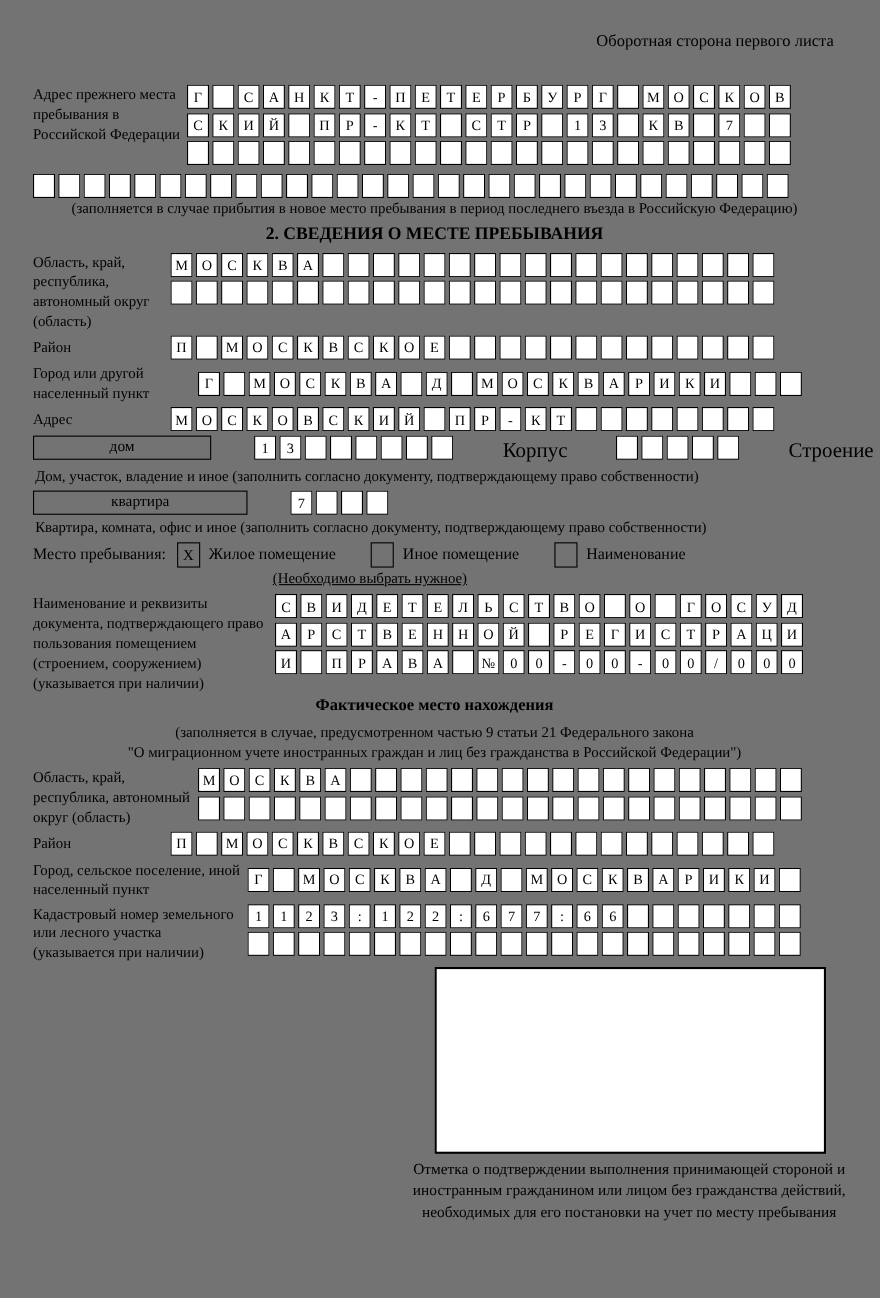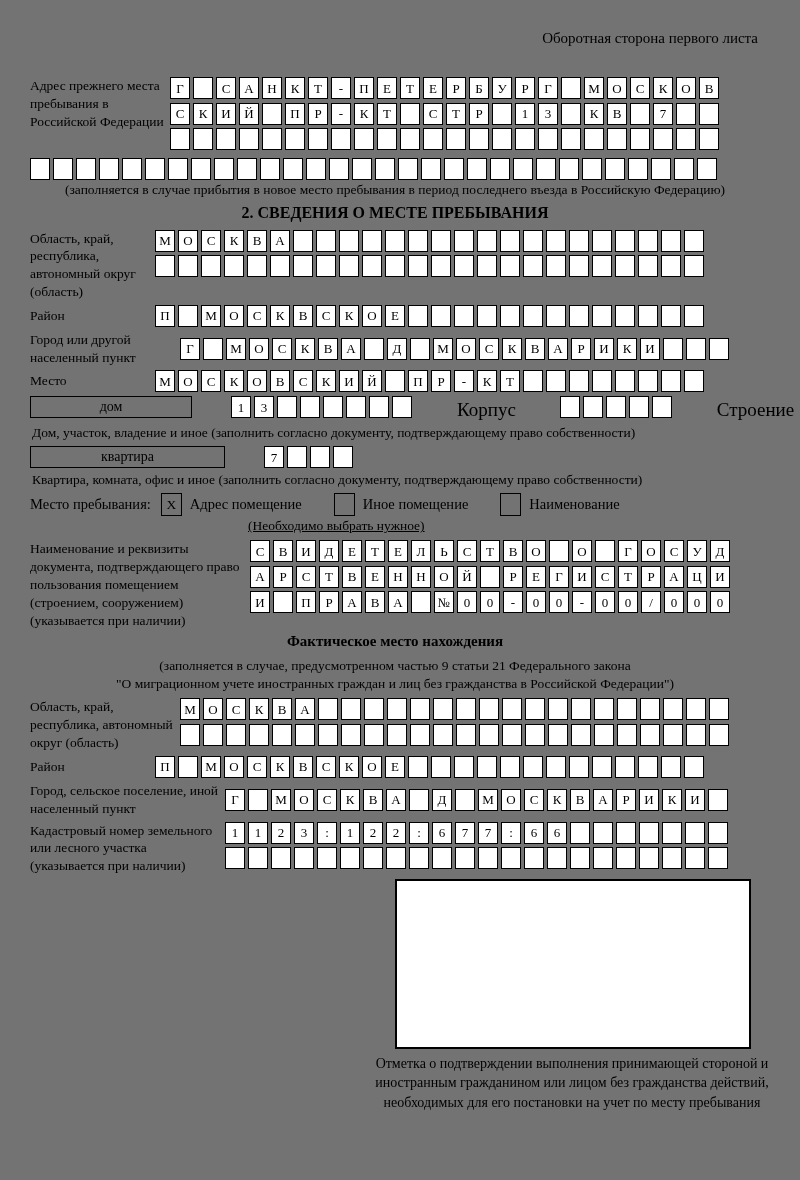--- a/index.html
+++ b/index.html
@@ -288,21 +288,21 @@
         <span class="cbox">И</span>
         <span class="cbox">К</span>
         <span class="cbox">И</span>
         <span class="cbox"></span>
         <span class="cbox"></span>
         <span class="cbox"></span>
       </div>
   </div>
 
   <div class="fline vcenter">
-    <div class="lbl w125">Место</div>
+    <div class="lbl w125">Адрес</div>
     <div class="boxrow">
         <span class="cbox">М</span>
         <span class="cbox">О</span>
         <span class="cbox">С</span>
         <span class="cbox">К</span>
         <span class="cbox">О</span>
         <span class="cbox">В</span>
         <span class="cbox">С</span>
         <span class="cbox">К</span>
         <span class="cbox">И</span>
@@ -361,21 +361,21 @@
         <span class="cbox"></span>
         <span class="cbox"></span>
         <span class="cbox"></span>
       </div>
   </div>
   <div class="cap">Квартира, комната, офис и иное (заполнить согласно документу, подтверждающему право собственности)</div>
 
   <div class="placeline">
     <span>Место пребывания:</span>
     <span class="chk">X</span>
-    <span class="opt">Адрес помещение</span>
+    <span class="opt">Жилое помещение</span>
     <span class="chk"></span>
     <span class="opt">Иное помещение</span>
     <span class="chk"></span>
     <span class="opt">Наименование</span>
   </div>
   <div class="choose-note">(Необходимо выбрать нужное)</div>
 
   <div class="fline">
     <div class="lbl w220">Наименование и реквизиты документа, подтверждающего право пользования помещением (строением, сооружением) (указывается при наличии)</div>
     <div class="rows">

